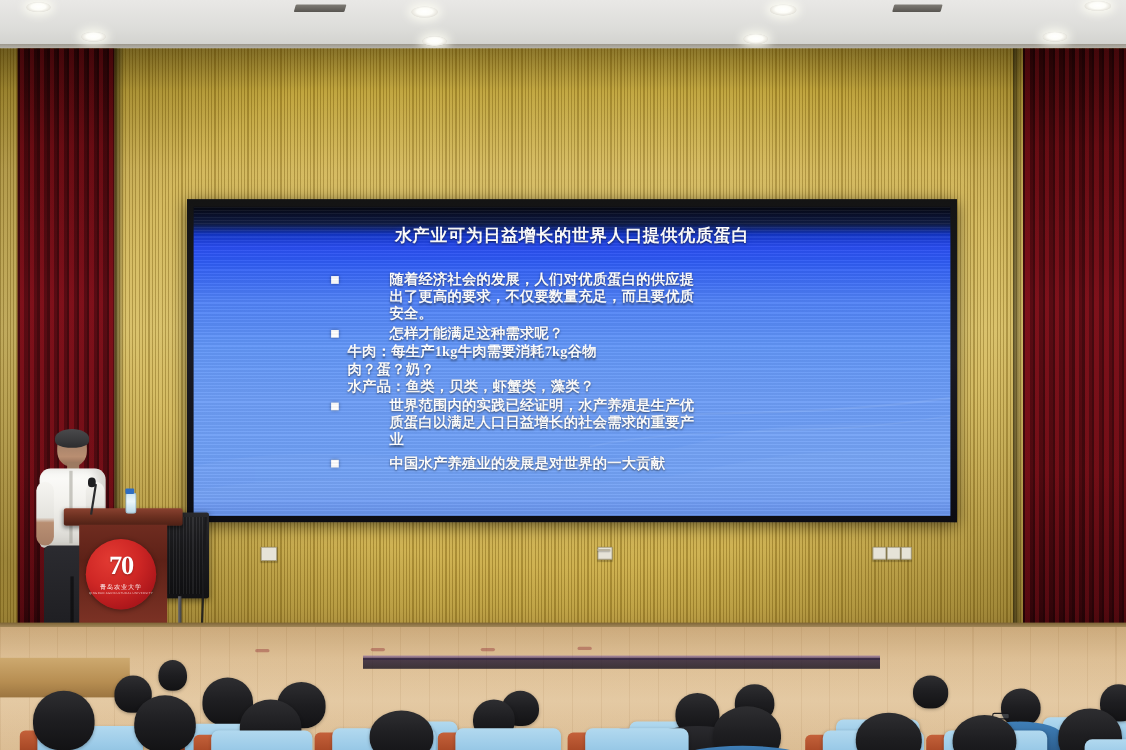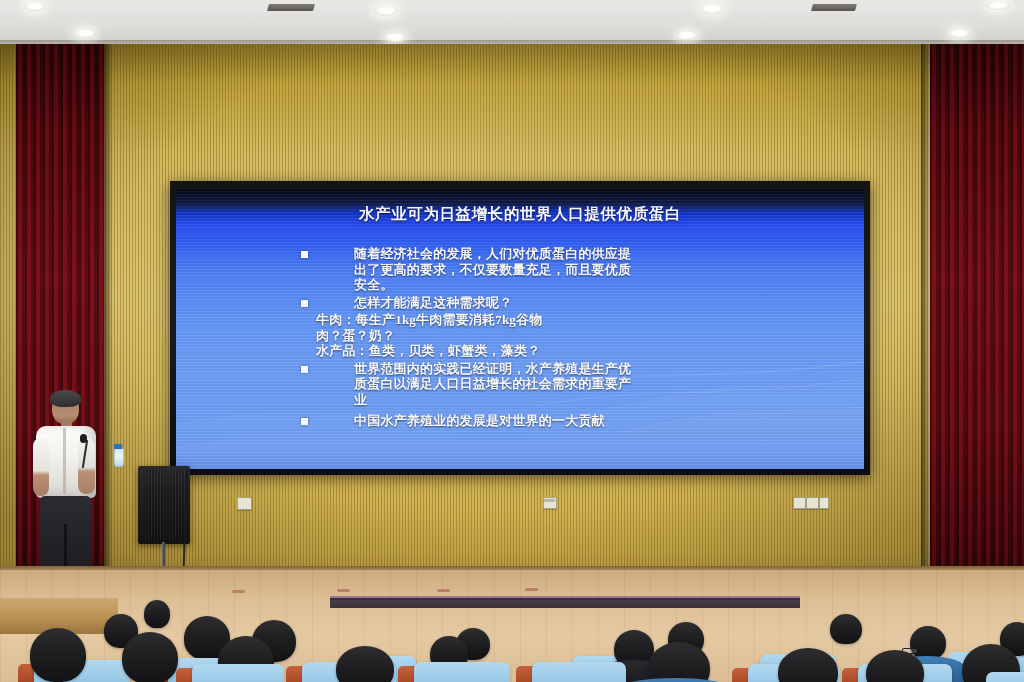--- a/index.html
+++ b/index.html
@@ -393,20 +393,29 @@
     <div class="p-shirt"></div>
     <div class="p-placket"></div>
     <div class="p-armL"></div>
     <div class="p-armR"></div>
     <div class="p-pants"></div>
     <div class="p-legsplit"></div>
     <div class="p-shoe" style="left:12px;width:19px;"></div>
     <div class="p-shoe" style="left:36px;width:22px;"></div>
   </div>
 
+  <div class="podium">
+    <div class="pod-top"></div>
+    <div class="pod-body"></div>
+    <div class="pod-emblem">
+      <div class="emb-70">70</div>
+      <div class="emb-cn">青岛农业大学</div>
+      <div class="emb-tiny">QINGDAO AGRICULTURAL UNIVERSITY</div>
+    </div>
+  </div>
   <div class="mic"></div>
   <div class="mic-head"></div>
   <div class="bottle"></div>
   <div class="bottle-cap"></div>
 
   <div class="stage-lip"></div>
   <div class="stage"></div>
   <div class="floor-mark" style="left:232px;top:590px;"></div>
   <div class="floor-mark" style="left:337px;top:589px;"></div>
   <div class="floor-mark" style="left:437px;top:589px;"></div>

